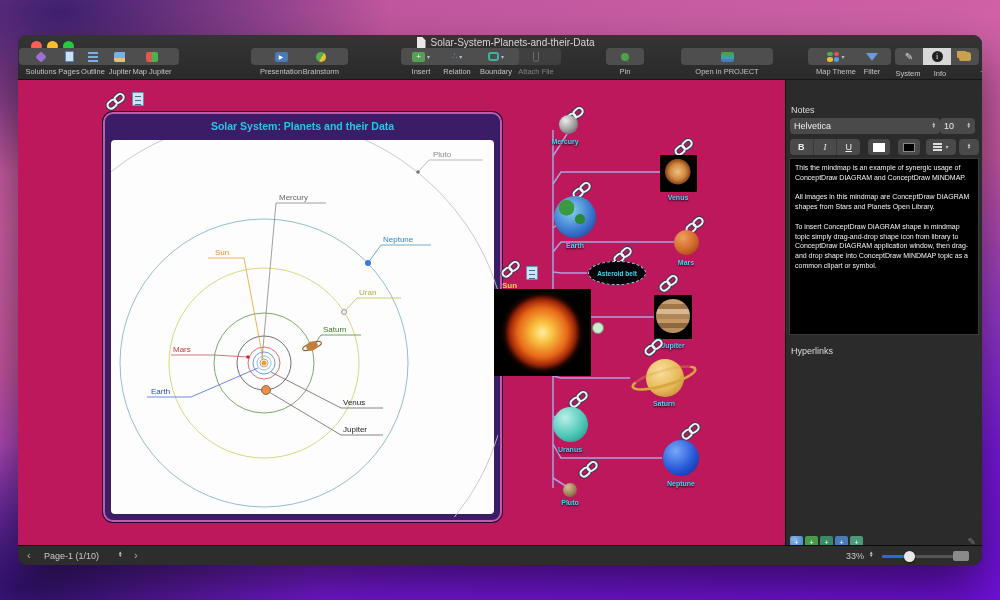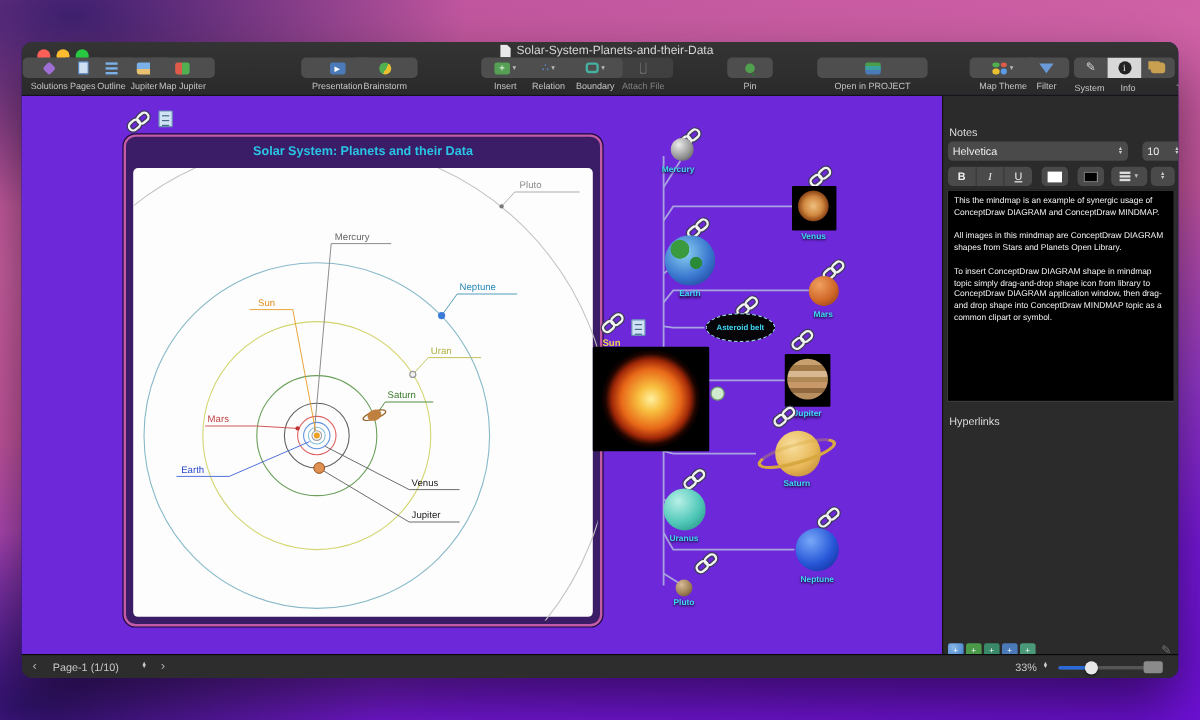--- a/index.html
+++ b/index.html
@@ -55,21 +55,21 @@
   .g-info{width:11px;height:11px;border-radius:50%;background:#222;color:#f0f0f0;font-size:8px;
           display:flex;align-items:center;justify-content:center;font-family:"Liberation Serif",serif;}
   .g-folder{width:12px;height:9px;background:#c8a050;border-radius:1px 3px 2px 2px;
             box-shadow:-3px -2px 0 -1px #c8a050;}
   #seg{position:absolute; left:877px; top:13px; width:84px; height:17px; background:#4e4e4e;
        border-radius:4px; display:flex; overflow:hidden;}
   #seg .cell{flex:1; display:flex; align-items:center; justify-content:center;}
   #seg .sel{background:#d8d8d8;}
   
   #content{position:absolute; left:0; top:45px; width:964px; height:465px;}
-  #canvas{position:absolute; left:0; top:0; width:767px; height:465px; background:#6d28d9; overflow:hidden;}
+  #canvas{position:absolute; left:0; top:0; width:767px; height:465px; background:#be185d; overflow:hidden;}
   
   #frame{position:absolute; left:85px; top:32px; width:399px; height:410px; background:#3a1d66;
          border:2px solid #c45ba8; border-radius:10px; box-shadow:0 0 0 1px #1a0a3a;}
   #frametitle{height:24px; display:flex; align-items:center; justify-content:center;
          color:#29c5e6; font-size:10.5px; font-weight:bold;}
   #orbitpanel{position:absolute; left:6px; top:26px; right:6px; bottom:6px; background:#fdfdfd; border-radius:4px;}
   .ol{font-size:8px;}
   
   .sphere{position:absolute; border-radius:50%;}
   .imgnode{position:absolute; background-color:#000; border-radius:1px;}
@@ -450,21 +450,21 @@
 
       <div class="lab" style="left:5px;top:25px">Notes</div>
 
       <div class="sel-ctl" style="left:4px;top:38px;width:150px">
         <span>Helvetica</span>
         <span class="stepper">
             <span>▲</span>
             <span>▼</span>
           </span>
       </div>
-      <div class="sel-ctl" style="left:166px;top:38px;width:35px">
+      <div class="sel-ctl" style="left:154px;top:38px;width:35px">
         <span>10</span>
         <span class="stepper">
             <span>▲</span>
             <span>▼</span>
           </span>
       </div>
 
       <div class="btngrp" style="left:4px;top:59px;width:70px">
         <div class="b" style="font-weight:bold">B</div>
         <div class="b" style="font-style:italic;font-family:'Liberation Serif',serif">I</div>

